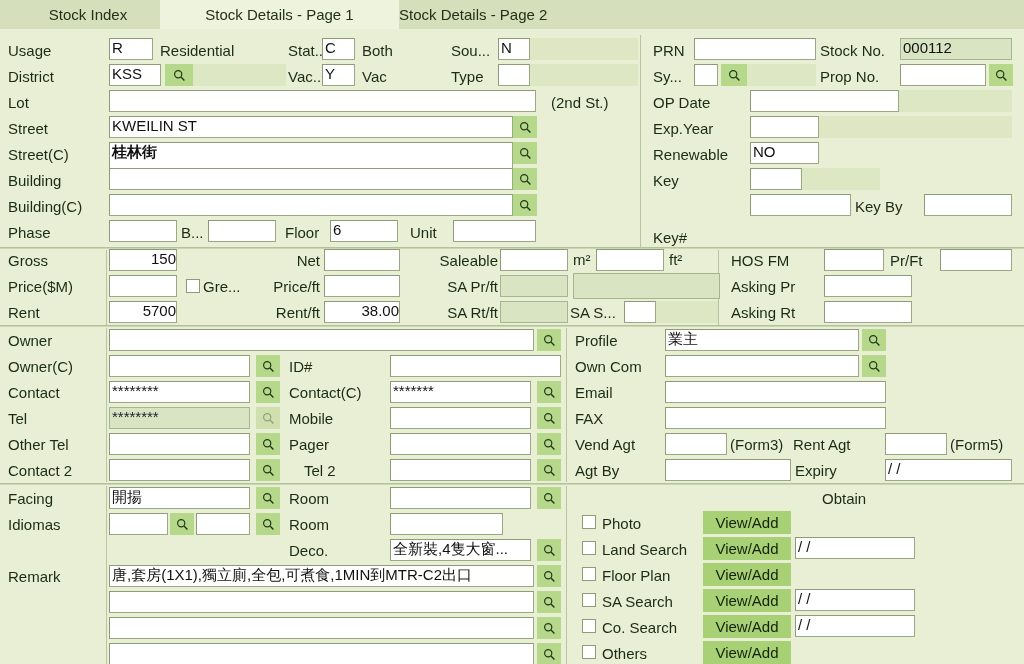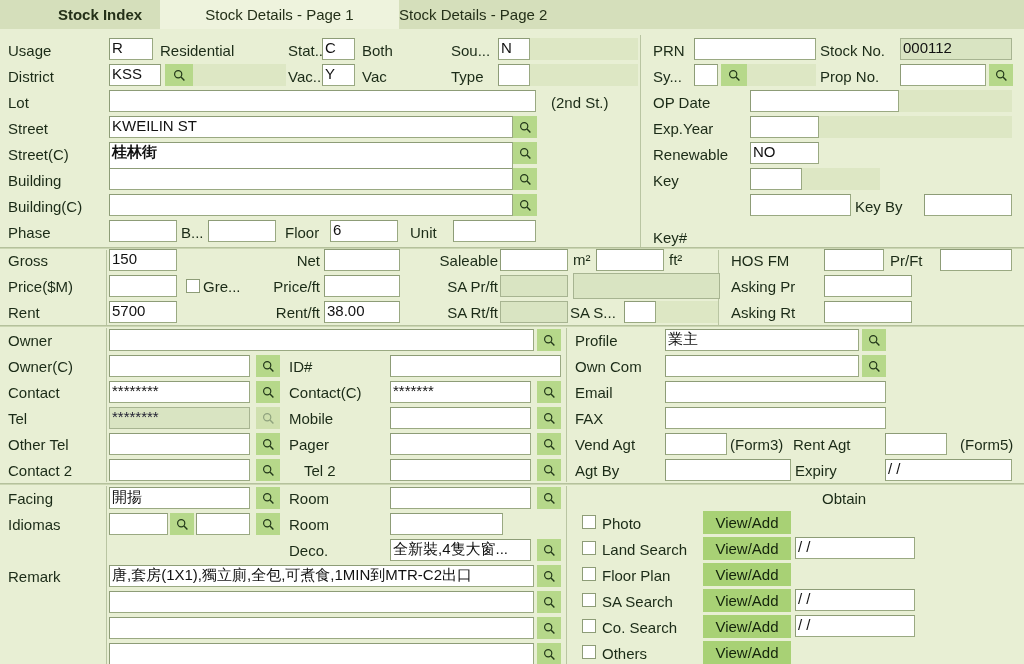--- a/index.html
+++ b/index.html
@@ -20,41 +20,41 @@
     background: #d5dfbb;
   }
   .tab {
     position: absolute; top: 0; height: 29px;
     display: flex; align-items: center; justify-content: center;
     font-size: 15px; color: #243018; white-space: nowrap;
     cursor: default;
   }
   .tab.inactive { background: #d5dfbb; }
   .tab.active { background: #eef3dd; }
-  .tab0 { left: 12px;   width: 176px; font-weight: bold; }
+  .tab0 { left: 0;   width: 176px; }
   .tab1 { left: 160px; width: 239px; }
   .tab2 { left: 399px; width: 625px; justify-content: flex-start; }
 
   
   .body { position: absolute; left: 0; top: 29px; width: 1024px; height: 635px; background: #e8efd4; }
 
   .lbl {
     position: absolute; font-size: 15px; color: #1b2b17;
     white-space: nowrap; line-height: 20px;
   }
   .lbl.r { text-align: right; }
 
   .fld {
     position: absolute; background: #ffffff;
     border: 1px solid #9aa982;
     border-top-color: #8d9c77; border-left-color: #8d9c77;
     font-size: 15px; color: #111; line-height: 18px;
     padding: 0 2px; overflow: hidden; white-space: nowrap;
   }
-  .fld.num { padding-right: 20px; }
+  .fld.num { text-align: right; padding-right: 0; }
   .fld.dis { background: #d9e4c2; border-color: #a7b491; color: #223; }
   .fld.ro  { background: #d9e4c2; border-color: #a7b491; }
 
   
   .mag {
     position: absolute; background: #b6d88a; border: none;
     display: flex; align-items: center; justify-content: center;
     cursor: pointer;
   }
   .mag.off { background: #cfe0ae; }
@@ -348,21 +348,21 @@
       <svg width="13" height="13" viewBox="0 0 13 13">
         <circle cx="5.2" cy="5.2" r="3.6" fill="none" stroke="#23381a" stroke-width="1.2"></circle>
         <line x1="8" y1="8" x2="11.4" y2="11.4" stroke="#23381a" stroke-width="1.4"></line>
       </svg>
     </div>
     <div class="lbl" style="left:575px; top:406px;">Vend Agt</div>
     <div class="fld" style="left:665px; top:404px; width:62px; height:22px;"></div>
     <div class="lbl" style="left:730px; top:406px;">(Form3)</div>
     <div class="lbl" style="left:793px; top:406px;">Rent Agt</div>
     <div class="fld" style="left:885px; top:404px; width:62px; height:22px;"></div>
-    <div class="lbl" style="left:950px; top:406px;margin-left:10px;">(Form5)</div>
+    <div class="lbl" style="left:950px; top:406px;">(Form5)</div>
 
     <div class="lbl" style="left:8px; top:432px;">Contact 2</div>
     <div class="fld" style="left:109px; top:430px; width:141px; height:22px;"></div>
     <div class="mag" style="left:256px; top:430px; width:24px; height:22px;">
       <svg width="13" height="13" viewBox="0 0 13 13">
         <circle cx="5.2" cy="5.2" r="3.6" fill="none" stroke="#23381a" stroke-width="1.2"></circle>
         <line x1="8" y1="8" x2="11.4" y2="11.4" stroke="#23381a" stroke-width="1.4"></line>
       </svg>
     </div>
     <div class="lbl" style="left:304px; top:432px;">Tel 2</div>

